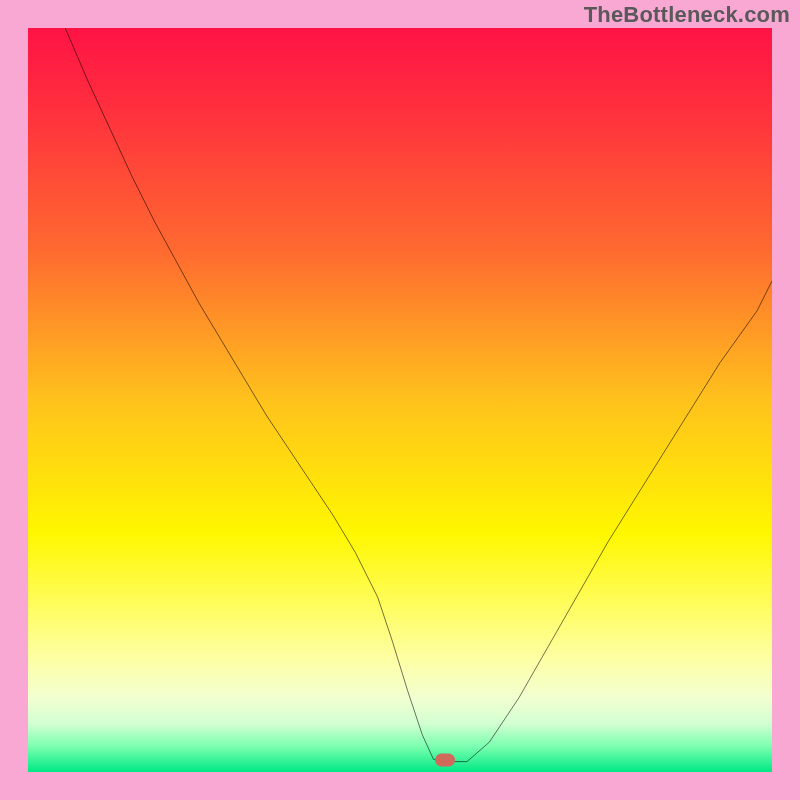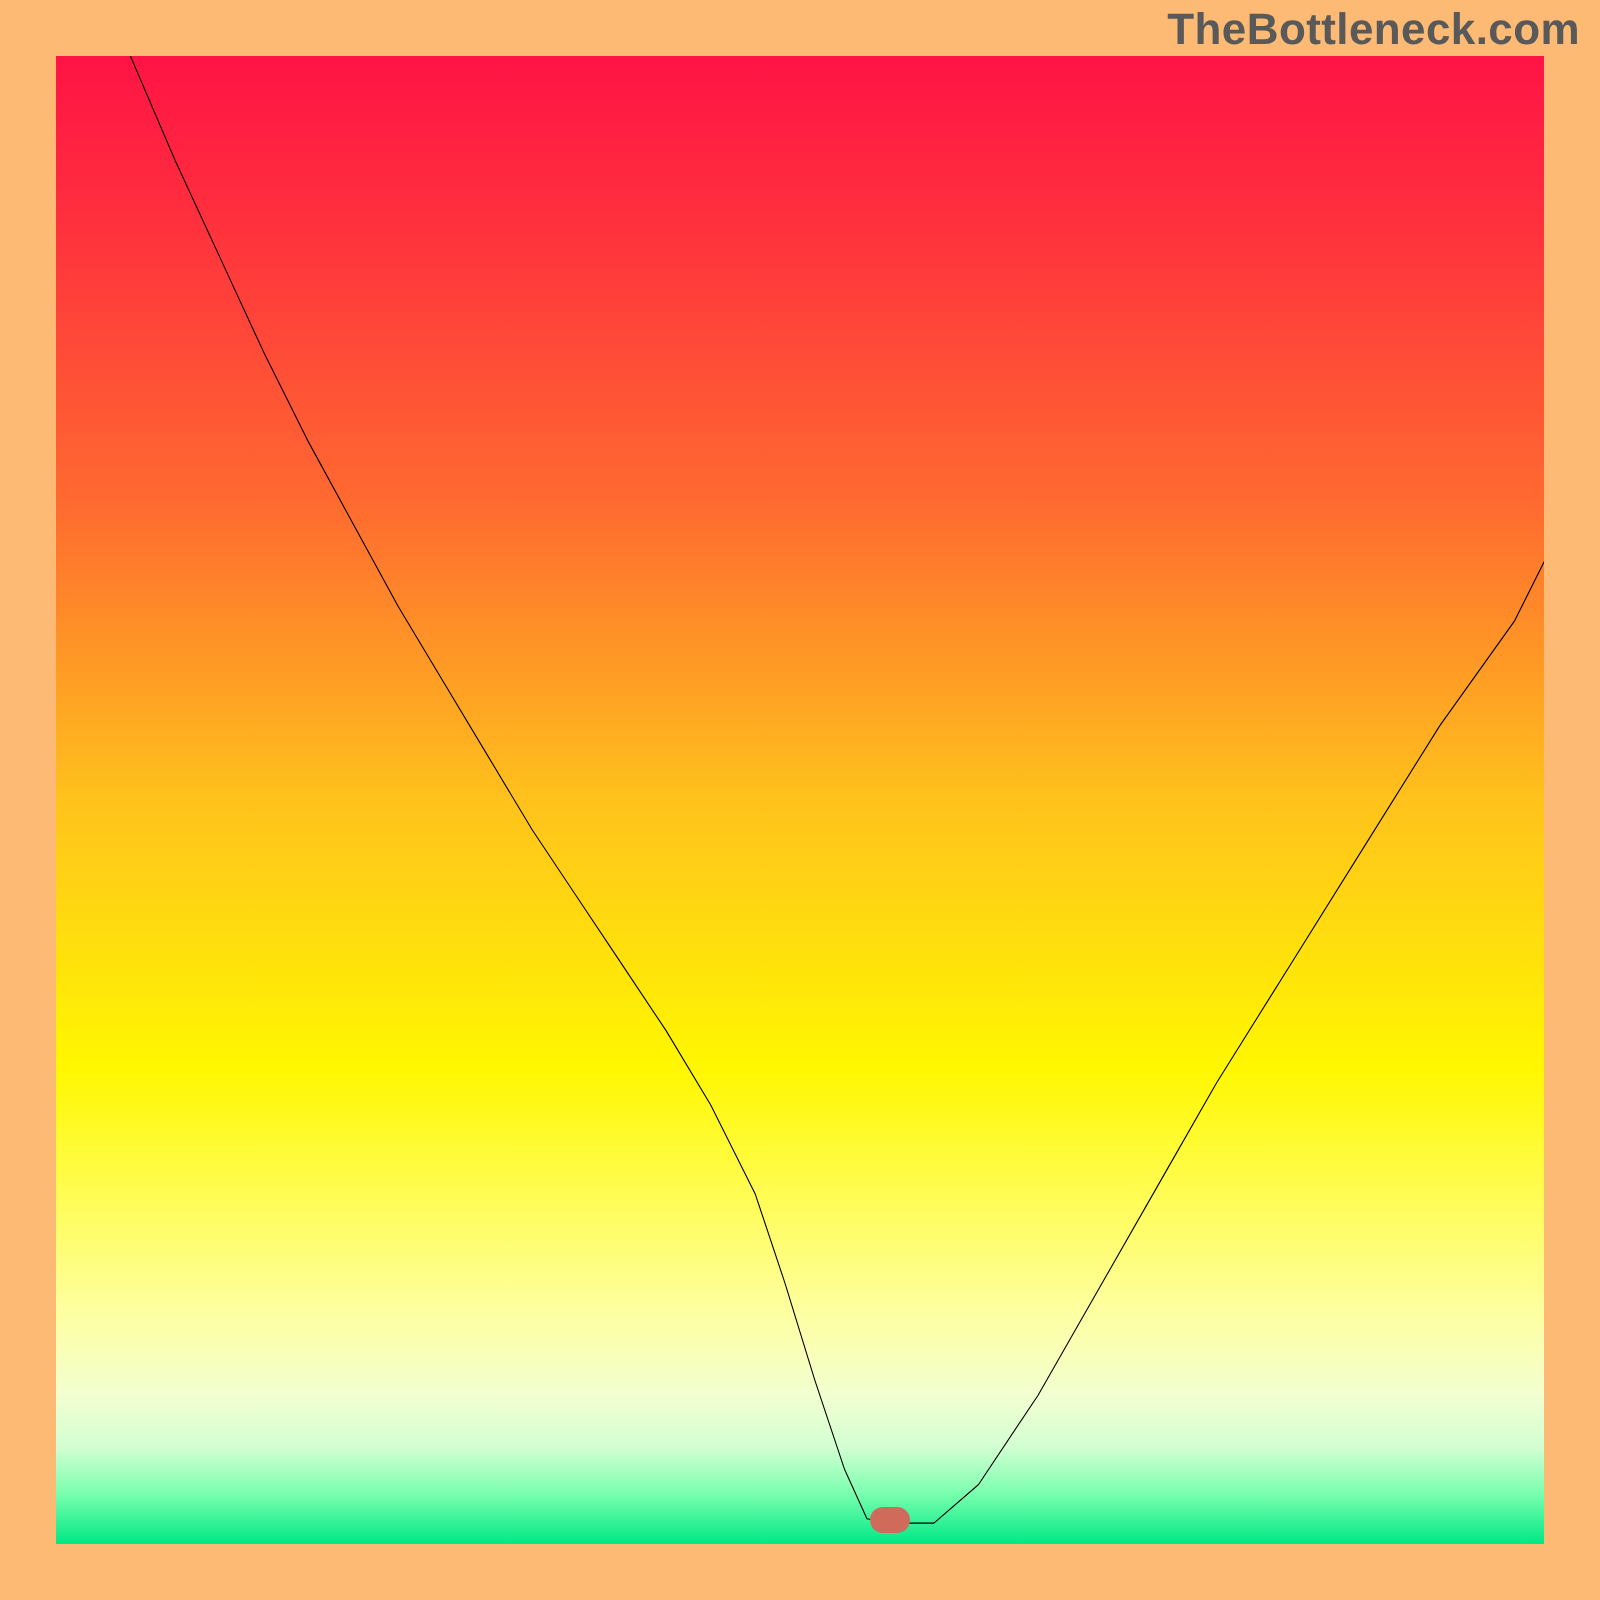--- a/index.html
+++ b/index.html
@@ -8,21 +8,21 @@
     width: 800px;
     height: 800px;
     background: #000;
     overflow: hidden;
     font-family: "Helvetica Neue", Helvetica, Arial, sans-serif;
   }
   .frame {
     position: relative;
     width: 800px;
     height: 800px;
-    background: #fdba74;
+    background: #f9a8d4;
   }
   .watermark {
     position: absolute;
     top: 2px;
     right: 10px;
     font-size: 22px;
     font-weight: 600;
     color: #595959;
     letter-spacing: 0.2px;
     user-select: none;

